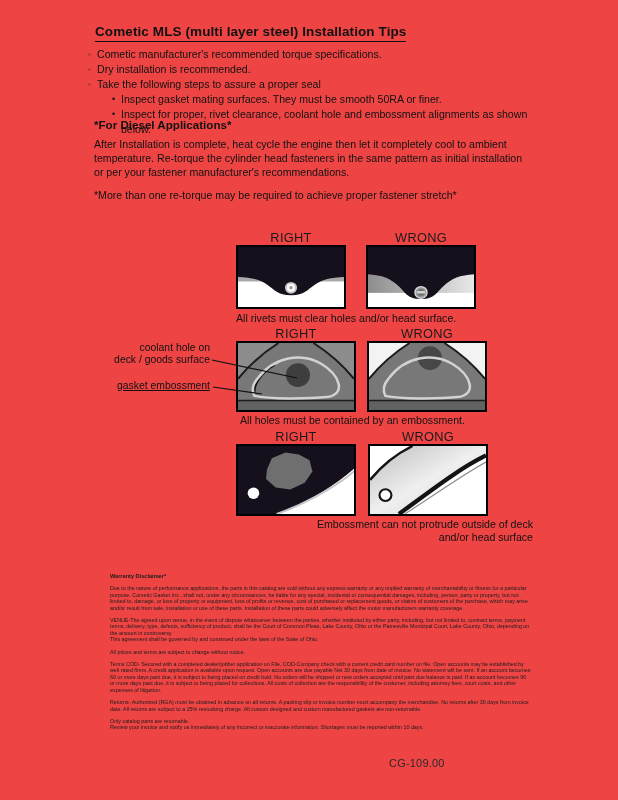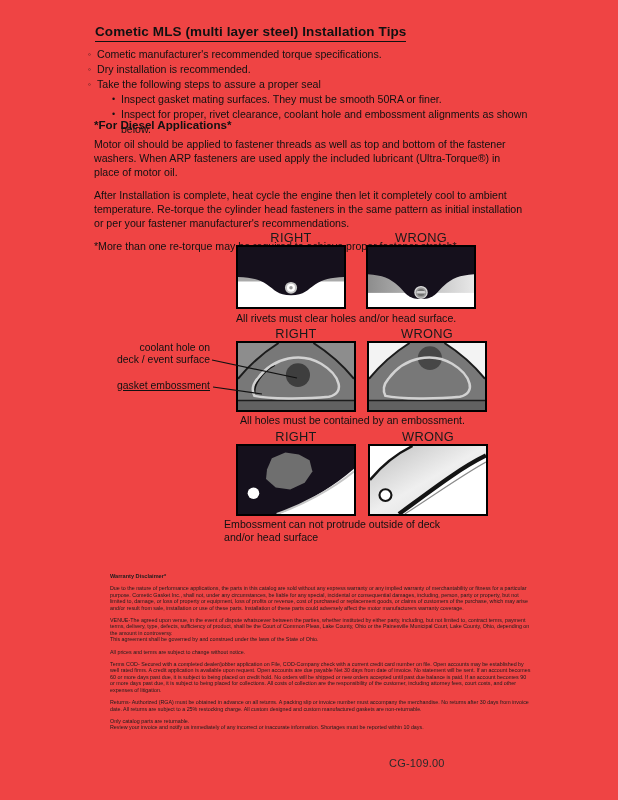--- a/index.html
+++ b/index.html
@@ -60,21 +60,20 @@
       <span>Inspect gasket mating surfaces.  They must be smooth 50RA or finer.</span>
     </div>
     <div class="tip-row tip-sub">
       <span class="tip-marker">•</span>
       <span>Inspect for proper, rivet clearance, coolant hole and embossment alignments as shown below.</span>
     </div>
   </div>
 
   <div class="abs diesel">
     <div class="diesel-heading">*For Diesel Applications*</div>
-    <p>Motor oil should be applied to fastener threads as well as top and bottom of the fastener washers. When ARP fasteners are used apply the included lubricant (Ultra-Torque®) in place of motor oil.</p>
     <p>After Installation is complete, heat cycle the engine then let it completely cool to ambient temperature. Re-torque the cylinder head fasteners in the same pattern as initial installation or per your fastener manufacturer's recommendations.</p>
     <p>*More than one re-torque may be required to achieve proper fastener stretch*</p>
   </div>
 
   <div class="rw-label" style="left:236px;top:230px;width:110px;">RIGHT</div>
   <div class="rw-label" style="left:366px;top:230px;width:110px;">WRONG</div>
 
   <div class="panel" style="left:236px;top:245px;width:110px;height:64px;">
     <svg viewBox="0 0 110 64" preserveAspectRatio="none">
       <rect width="110" height="64" fill="#ffffff"></rect>
@@ -105,21 +104,21 @@
     </svg>
   </div>
 
   <div class="caption" style="left:236px;top:312px;width:300px;">All rivets must clear holes and/or head surface.</div>
 
   <div class="rw-label" style="left:236px;top:326px;width:120px;">RIGHT</div>
   <div class="rw-label" style="left:367px;top:326px;width:120px;">WRONG</div>
 
   <div class="side-label" style="left:62px;top:342px;width:148px;text-align:right;">
     <div>coolant hole on</div>
-    <div>deck / event surface</div>
+    <div>deck / goods surface</div>
   </div>
   <div class="side-label" style="left:62px;top:380px;width:148px;text-decoration:underline;">gasket embossment</div>
 
   <div class="panel" style="left:236px;top:341px;width:120px;height:71px;">
     <svg viewBox="0 0 120 71" preserveAspectRatio="none">
       <rect width="120" height="71" fill="#787878"></rect>
       <path d="M0,0 H42 C28,9 12,23 0,38 Z" fill="#8d8d8d"></path>
       <path d="M120,0 H78 C92,9 108,23 120,38 Z" fill="#8d8d8d"></path>
       <path d="M42,0 C28,9 12,23 0,38" stroke="#1c1c1c" stroke-width="2" fill="none"></path>
       <path d="M78,0 C92,9 108,23 120,38" stroke="#1c1c1c" stroke-width="2" fill="none"></path>
@@ -178,21 +177,21 @@
       <rect width="120" height="72" fill="#ffffff"></rect>
       <path d="M44,0 H120 V10 C92,24 62,48 30,72 H0 V36 C12,21 28,8 44,0 Z" fill="url(#g3)"></path>
       <path d="M120,18 C96,32 68,53 38,72 H120 Z" fill="#ffffff"></path>
       <path d="M44,0 C28,8 12,21 0,36" stroke="#141414" stroke-width="2.6" fill="none"></path>
       <path d="M120,10 C92,24 62,48 30,72" stroke="#141414" stroke-width="4.5" fill="none"></path>
       <path d="M120,17 C95,31 66,52.5 36,72" stroke="#8a8a8a" stroke-width="1.2" fill="none"></path>
       <circle cx="16" cy="52" r="6.2" fill="#ffffff" stroke="#141414" stroke-width="2.2"></circle>
     </svg>
   </div>
 
-  <div class="caption" style="left:224px;top:518px;width:280px;">
+  <div class="caption" style="left:253px;top:518px;width:280px;text-align:right;">
     <div>Embossment can not protrude outside of deck</div>
     <div>and/or head surface</div>
   </div>
 
   <div class="abs disclaimer">
     <p class="dhead">Warranty Disclaimer*</p>
     <p>Due to the nature of performance applications, the parts in this catalog are sold without any express warranty or any implied warranty of merchantability or fitness for a particular purpose.  Cometic Gasket Inc., shall not, under any circumstances, be liable for any special, incidental or consequential damages, including, person, party or property, but not limited to, damage, or loss of property or equipment, loss of profits or revenue, cost of purchased or replacement goods, or claims of customers of the purchase, which may arise and/or result from sale, installation or use of these parts.  Installation of these parts could adversely affect the motor manufacturers warranty coverage.</p>
     <p class="tight">VENUE-The agreed upon venue, in the event of dispute whatsoever between the parties, whether instituted by either party, including, but not limited to, contract terms, payment terms, delivery, type, defects, sufficiency of product, shall be the Court of Common Pleas, Lake County, Ohio or the Painesville Municipal Court, Lake County, Ohio, depending on the amount in controversy.</p>
     <p>This agreement shall be governed by and construed under the laws of the State of Ohio.</p>
     <p>All prices and terms are subject to change without notice.</p>

